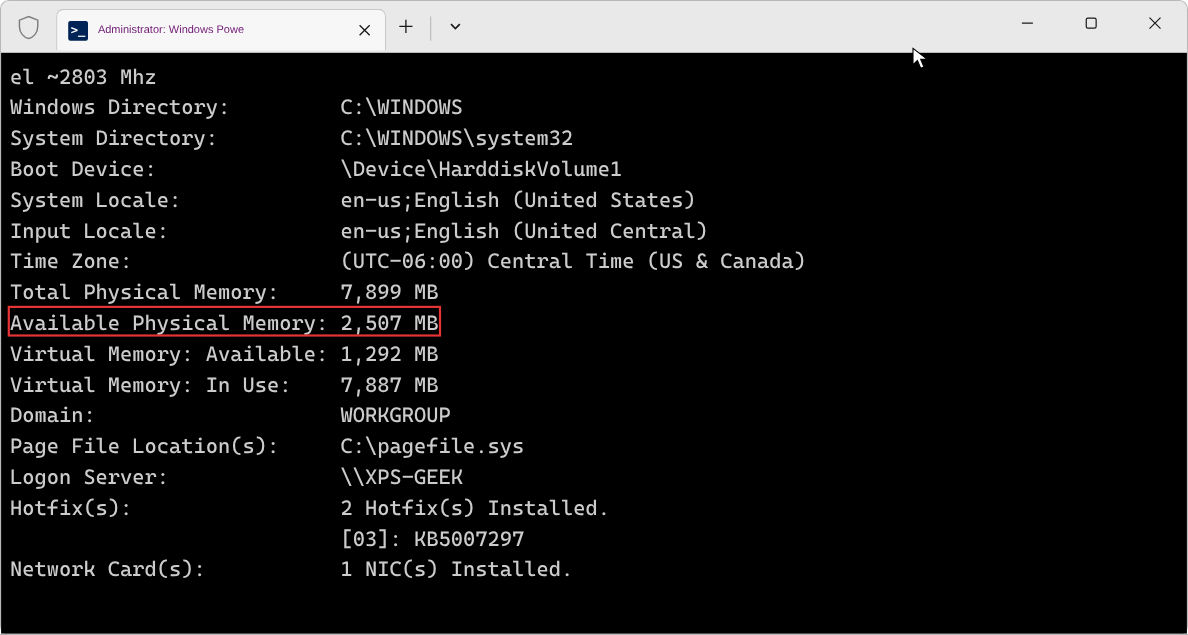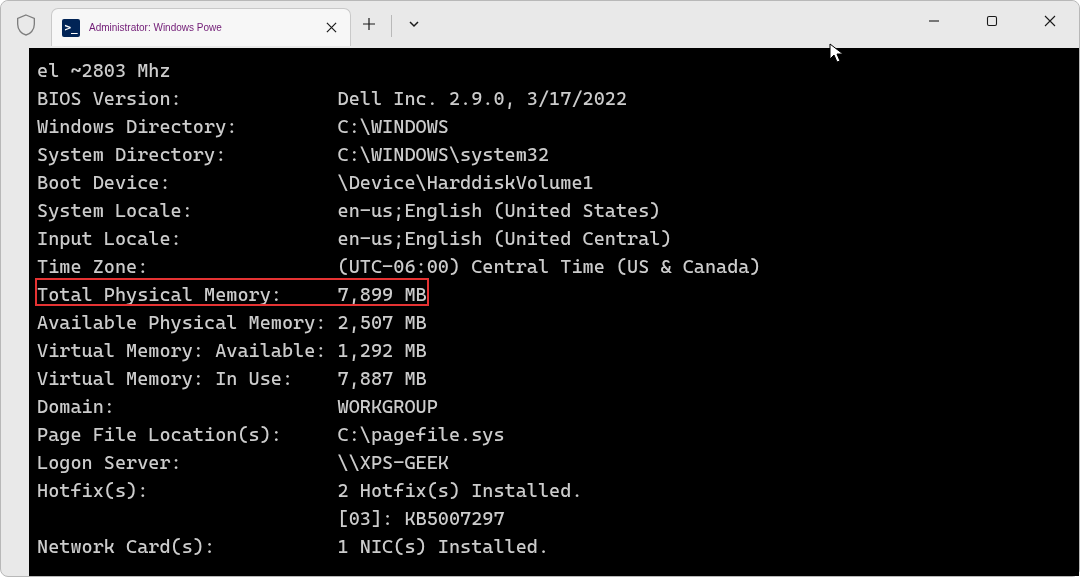--- a/index.html
+++ b/index.html
@@ -13,21 +13,21 @@
     .tab-icon span { color:#fff; font-size:11px; font-weight:bold; font-family:Consolas,monospace; line-height:1; }
     .tab-title { font-size:10px; color:#701a75; white-space:nowrap; overflow:hidden; text-overflow:clip; flex:1; }
     .tab-close { width:18px; height:18px; display:flex; align-items:center; justify-content:center; color:#1a1a1a; font-size:15px; cursor:pointer; border-radius:3px; flex:0 0 18px; }
     .newtab-btn { width:36px; height:40px; margin-top:3px; display:flex; align-items:center; justify-content:center; font-size:18px; color:#1a1a1a; cursor:pointer; }
     .tab-sep { width:1px; height:22px; background:#b9b9b9; margin:14px 4px 0 4px; }
     .dropdown-btn { width:36px; height:40px; margin-top:3px; display:flex; align-items:center; justify-content:center; cursor:pointer; }
     .dropdown-btn svg { width:12px; height:12px; stroke:#1a1a1a; stroke-width:1.5; fill:none; }
     .win-controls { position:absolute; right:0; top:0; display:flex; height:40px; }
     .win-btn { width:58px; height:40px; display:flex; align-items:center; justify-content:center; cursor:pointer; }
     .win-btn svg { width:12px; height:12px; stroke:#1a1a1a; stroke-width:1; fill:none; }
-    .terminal { flex:1; background:#000; color:#ccc; font-family:"Cascadia Mono",Consolas,monospace; font-size:19px; line-height:28px; padding:8px 0 0 8px; overflow:hidden; position:relative; font-weight:500; letter-spacing:0px;margin-left:28px; }
+    .terminal { flex:1; background:#000; color:#ccc; font-family:"Cascadia Mono",Consolas,monospace; font-size:19px; line-height:28px; padding:8px 0 0 8px; overflow:hidden; position:relative; font-weight:500; letter-spacing:0px; }
     .line { white-space:pre; }
     .hl-box { position:absolute; border:2px solid #e63333; pointer-events:none; }
     .cursor-arrow { position:absolute; left:828px; top:42px; width:16px; height:22px; pointer-events:none; }
     .cursor-arrow svg { width:16px; height:22px; }
   </style>
 </head>
 <body>
 
 <div class="window">
 
@@ -76,21 +76,20 @@
       <div class="win-btn">
         <svg viewBox="0 0 12 12">
             <path d="M1 1 L11 11 M11 1 L1 11" stroke-width="1.1"></path>
           </svg>
       </div>
     </div>
   </div>
 
   <div class="terminal" id="term">
       <div class="line">el ~2803 Mhz</div>
-      <div class="line">BIOS Version:              Dell Inc. 2.9.0, 3/17/2022</div>
       <div class="line">Windows Directory:         C:\WINDOWS</div>
       <div class="line">System Directory:          C:\WINDOWS\system32</div>
       <div class="line">Boot Device:               \Device\HarddiskVolume1</div>
       <div class="line">System Locale:             en-us;English (United States)</div>
       <div class="line">Input Locale:              en-us;English (United Central)</div>
       <div class="line">Time Zone:                 (UTC-06:00) Central Time (US &amp; Canada)</div>
       <div class="line" id="hl-target">Total Physical Memory:     7,899 MB</div>
       <div class="line">Available Physical Memory: 2,507 MB</div>
       <div class="line">Virtual Memory: Available: 1,292 MB</div>
       <div class="line">Virtual Memory: In Use:    7,887 MB</div>

